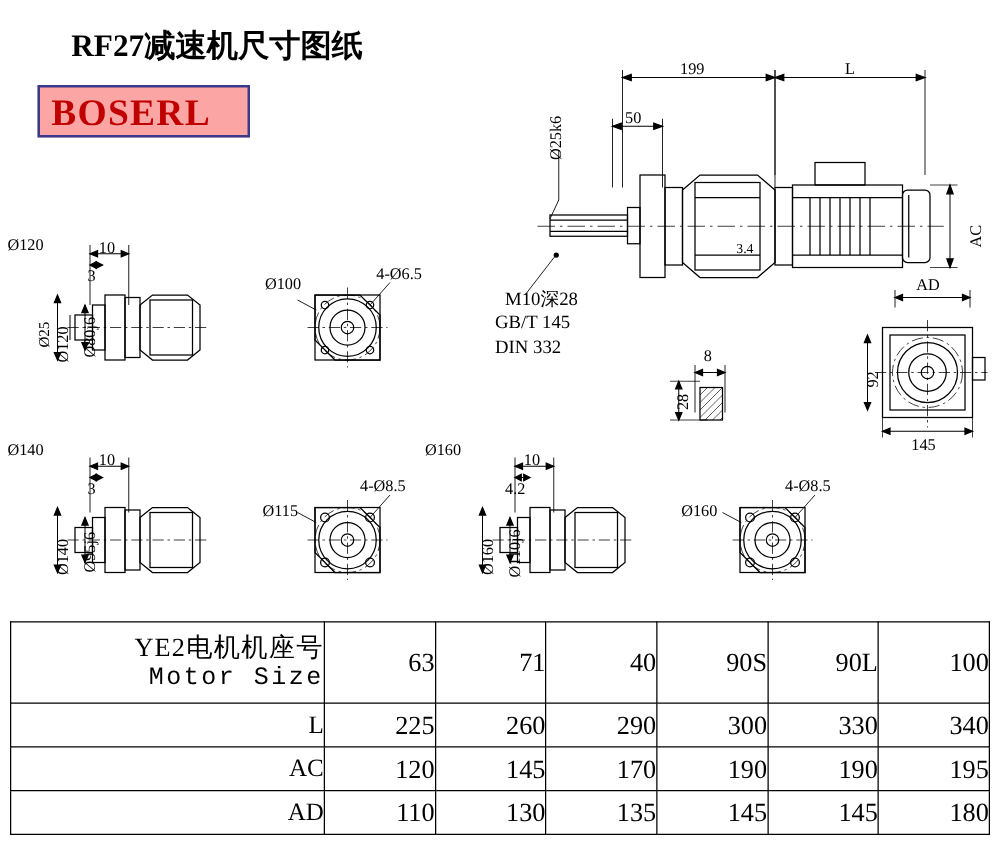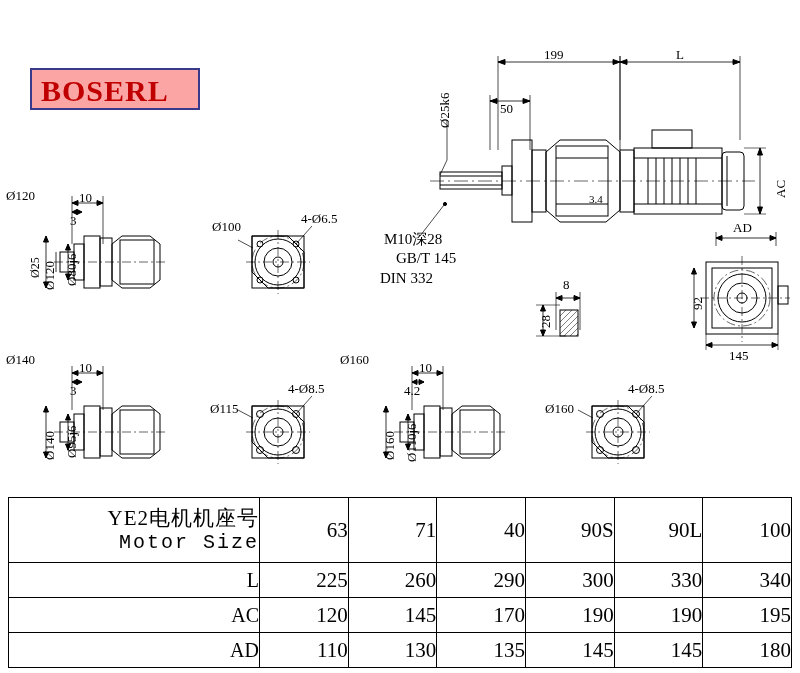--- a/index.html
+++ b/index.html
@@ -100,20 +100,21 @@
     transform-origin: 0 0;
     transform: rotate(-90deg);
   }
   .lbl.big { font-size: 15px; }
 </style>
 </head>
 <body>
 
 <div class="page">
 
+  <div id="title">RF27减速机尺寸图纸</div>
 
   <div id="logo-box">
     <span id="logo-text">BOSERL</span>
   </div>
 
   <svg id="drawing" viewBox="0 0 800 490" xmlns="http://www.w3.org/2000/svg">
     <g stroke="#000" fill="none" stroke-width="1">
 
       <line x1="498" y1="56" x2="498" y2="150" stroke-dasharray="0" stroke-width="0.7"></line>
       <line x1="620" y1="56" x2="620" y2="150" stroke-width="0.7"></line>
@@ -344,28 +345,28 @@
       <circle cx="636" cy="450" r="3.5"></circle>
       <line x1="618" y1="400" x2="618" y2="464" stroke-dasharray="9,3,2,3" stroke-width="0.6"></line>
       <line x1="586" y1="432" x2="650" y2="432" stroke-dasharray="9,3,2,3" stroke-width="0.6"></line>
       <line x1="593" y1="418" x2="578" y2="410" stroke-width="0.7"></line>
       <line x1="636" y1="414" x2="652" y2="396" stroke-width="0.7"></line>
     </g>
   </svg>
 
   <div class="lbl" style="left:544px; top:47px;">199</div>
   <div class="lbl" style="left:676px; top:47px;">L</div>
-  <div class="lbl" style="left:500px; top:86px;margin-top:15px;">50</div>
+  <div class="lbl" style="left:500px; top:86px;">50</div>
   <div class="lbl v" style="left:437px; top:128px;">Ø25k6</div>
   <div class="lbl v" style="left:773px; top:198px;">AC</div>
   <div class="lbl" style="left:733px; top:220px;">AD</div>
   <div class="lbl" style="left:589px; top:193px; font-size:11px;">3.4</div>
-  <div class="lbl big" style="left:384px; top:230px;">M10深28</div>
+  <div class="lbl big" style="left:404px; top:230px;">M10深28</div>
   <div class="lbl big" style="left:396px; top:250px;">GB/T 145</div>
-  <div class="lbl big" style="left:380px; top:270px;">DIN 332</div>
+  <div class="lbl big" style="left:396px; top:270px;">DIN 332</div>
 
   <div class="lbl" style="left:563px; top:277px;">8</div>
   <div class="lbl v" style="left:538px; top:328px;">28</div>
 
   <div class="lbl v" style="left:690px; top:310px;">92</div>
   <div class="lbl" style="left:729px; top:348px;">145</div>
 
   <div class="lbl" style="left:6px; top:188px;">Ø120</div>
   <div class="lbl" style="left:79px; top:190px;">10</div>
   <div class="lbl" style="left:70px; top:213px;">3</div>

